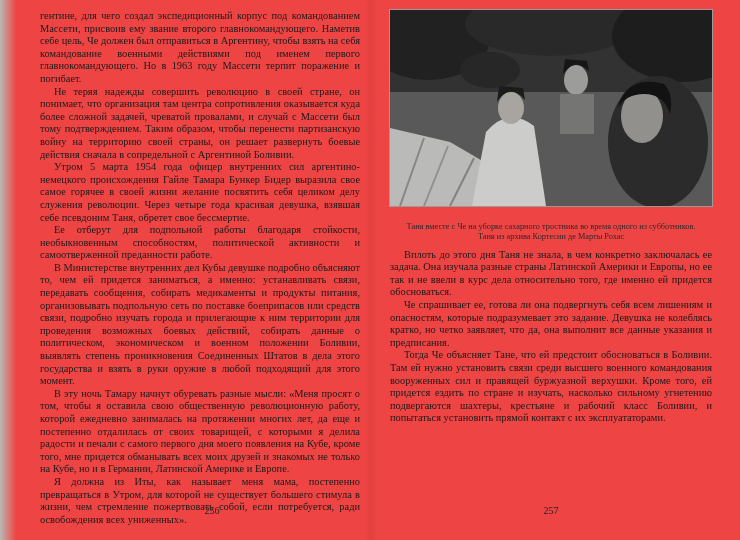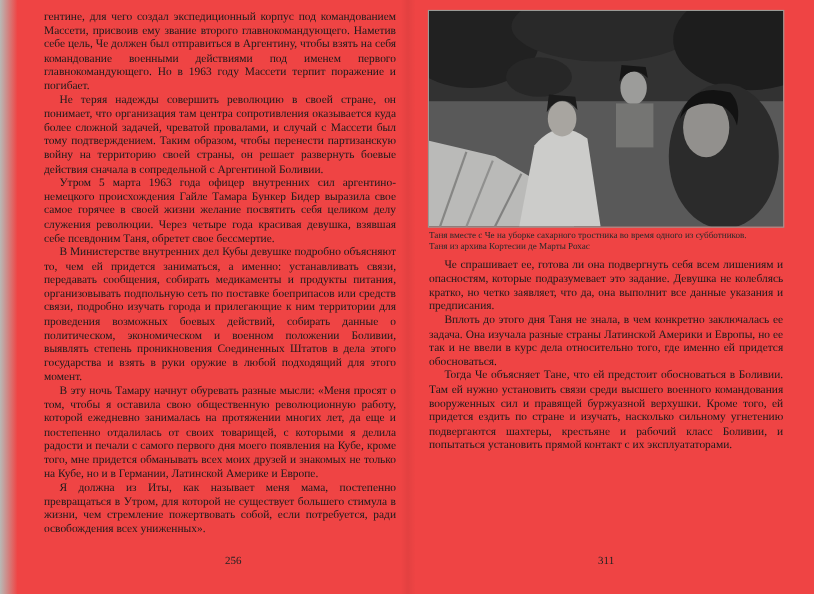--- a/index.html
+++ b/index.html
@@ -55,24 +55,24 @@
 
   .photo-frame {
     width: 322px;
     height: 196px;
     background: #4a4a4a;
     outline: 1px solid #9a9a96;
   }
   .photo-frame svg { display: block; }
 
   .caption {
-    margin-top: 3px;
+    margin-top: 16px;
     font-size: 8.3px;
     line-height: 9.8px;
-    text-align: left;
+    text-align: center;
     color: #2a2a2a;
   }
   .right-text { margin-top: 7px; }
 
   .page-number {
     position: absolute;
     top: 505px;
     font-size: 10px;
     text-align: center;
     color: #222;
@@ -85,21 +85,22 @@
 
 <div class="page-spread">
 
   <div class="edge-left"></div>
   <div class="gutter"></div>
   <div class="edge-right"></div>
 
   <div class="page page-left">
     <p class="body-text no-indent">гентине, для чего создал экспедиционный корпус под командованием Массети, присвоив ему звание второго главнокомандующего. Наметив себе цель, Че должен был отправиться в Аргентину, чтобы взять на себя командование военными действиями под именем первого главнокомандующего. Но в 1963 году Массети терпит поражение и погибает.</p>
     <p class="body-text">Не теряя надежды совершить революцию в своей стране, он понимает, что организация там центра сопротивления оказывается куда более сложной задачей, чреватой провалами, и случай с Массети был тому подтверждением. Таким образом, чтобы перенести партизанскую войну на территорию своей страны, он решает развернуть боевые действия сначала в сопредельной с Аргентиной Боливии.</p>
-    <p class="body-text">Утром 5 марта 1963 года офицер внутренних сил аргентино-немецкого происхождения Гайле Тамара Бункер Бидер выразила свое самое горячее в своей жизни желание посвятить себя целиком делу служения революции. Через четыре года красивая девушка, взявшая себе псевдоним Таня, обретет свое бессмертие.</p>
+    <p class="body-text">Утром 5 марта 1954 года офицер внутренних сил аргентино-немецкого происхождения Гайле Тамара Бункер Бидер выразила свое самое горячее в своей жизни желание посвятить себя целиком делу служения революции. Через четыре года красивая девушка, взявшая себе псевдоним Таня, обретет свое бессмертие.</p>
+    <p class="body-text">Ее отберут для подпольной работы благодаря стойкости, необыкновенным способностям, политической активности и самоотверженной преданности работе.</p>
     <p class="body-text">В Министерстве внутренних дел Кубы девушке подробно объясняют то, чем ей придется заниматься, а именно: устанавливать связи, передавать сообщения, собирать медикаменты и продукты питания, организовывать подпольную сеть по поставке боеприпасов или средств связи, подробно изучать города и прилегающие к ним территории для проведения возможных боевых действий, собирать данные о политическом, экономическом и военном положении Боливии, выявлять степень проникновения Соединенных Штатов в дела этого государства и взять в руки оружие в любой подходящий для этого момент.</p>
     <p class="body-text">В эту ночь Тамару начнут обуревать разные мысли: «Меня просят о том, чтобы я оставила свою общественную революционную работу, которой ежедневно занималась на протяжении многих лет, да еще и постепенно отдалилась от своих товарищей, с которыми я делила радости и печали с самого первого дня моего появления на Кубе, кроме того, мне придется обманывать всех моих друзей и знакомых не только на Кубе, но и в Германии, Латинской Америке и Европе.</p>
     <p class="body-text">Я должна из Иты, как называет меня мама, постепенно превращаться в Утром, для которой не существует большего стимула в жизни, чем стремление пожертвовать собой, если потребуется, ради освобождения всех униженных».</p>
   </div>
 
   <div class="page page-right">
 
     <div class="photo-frame">
       <svg width="322" height="196" viewBox="0 0 322 196">
 
@@ -131,22 +132,22 @@
         <rect width="322" height="196" fill="#000000" opacity="0.06"></rect>
       </svg>
     </div>
 
     <div class="caption">
       <div>Таня вместе с Че на уборке сахарного тростника во время одного из субботников.</div>
       <div>Таня из архива Кортесии де Марты Рохас</div>
     </div>
 
     <div class="right-text">
+      <p class="body-text">Вплоть до этого дня Таня не знала, в чем конкретно заключалась ее задача. Она изучала разные страны Латинской Америки и Европы, но ее так и не ввели в курс дела относительно того, где именно ей придется обосноваться.</p>
       <p class="body-text">Че спрашивает ее, готова ли она подвергнуть себя всем лишениям и опасностям, которые подразумевает это задание. Девушка не колеблясь кратко, но четко заявляет, что да, она выполнит все данные указания и предписания.</p>
-      <p class="body-text">Вплоть до этого дня Таня не знала, в чем конкретно заключалась ее задача. Она изучала разные страны Латинской Америки и Европы, но ее так и не ввели в курс дела относительно того, где именно ей придется обосноваться.</p>
       <p class="body-text">Тогда Че объясняет Тане, что ей предстоит обосноваться в Боливии. Там ей нужно установить связи среди высшего военного командования вооруженных сил и правящей буржуазной верхушки. Кроме того, ей придется ездить по стране и изучать, насколько сильному угнетению подвергаются шахтеры, крестьяне и рабочий класс Боливии, и попытаться установить прямой контакт с их эксплуататорами.</p>
     </div>
   </div>
 
   <div class="page-number page-number-left">256</div>
-  <div class="page-number page-number-right">311</div>
+  <div class="page-number page-number-right">257</div>
 
 </div>
 
 </body></html>

